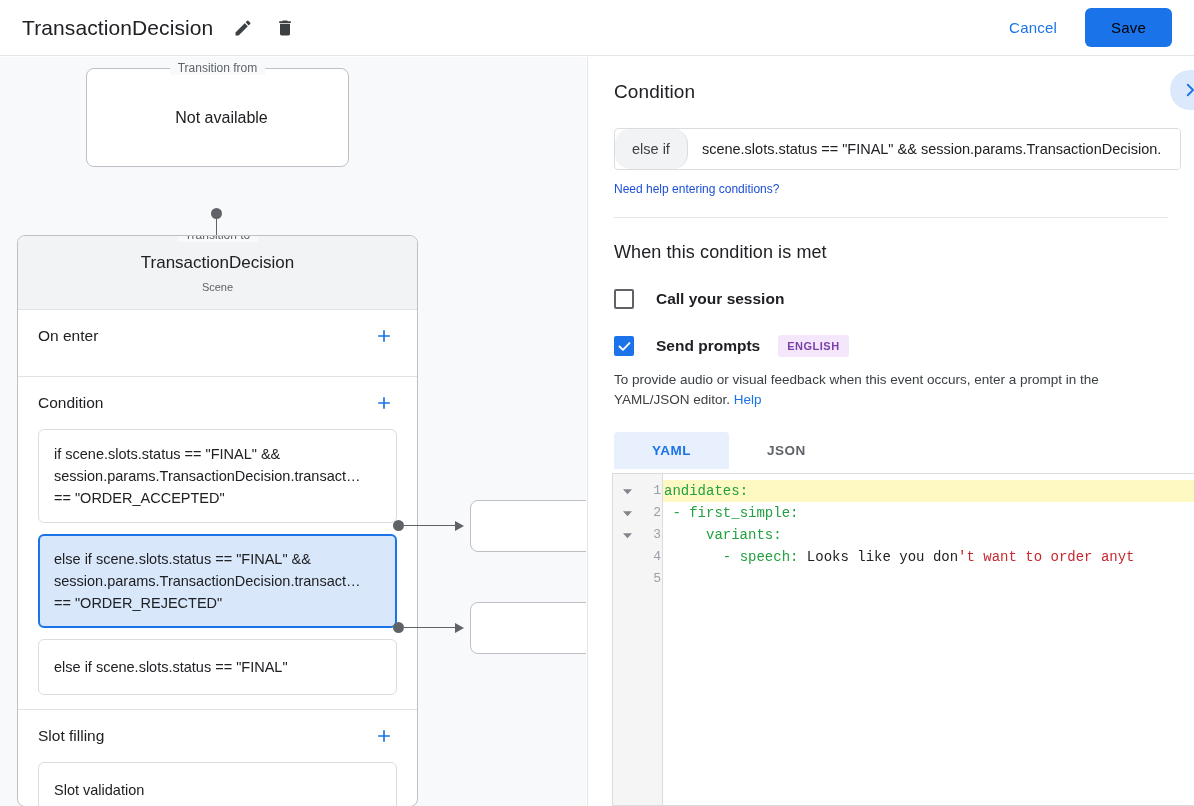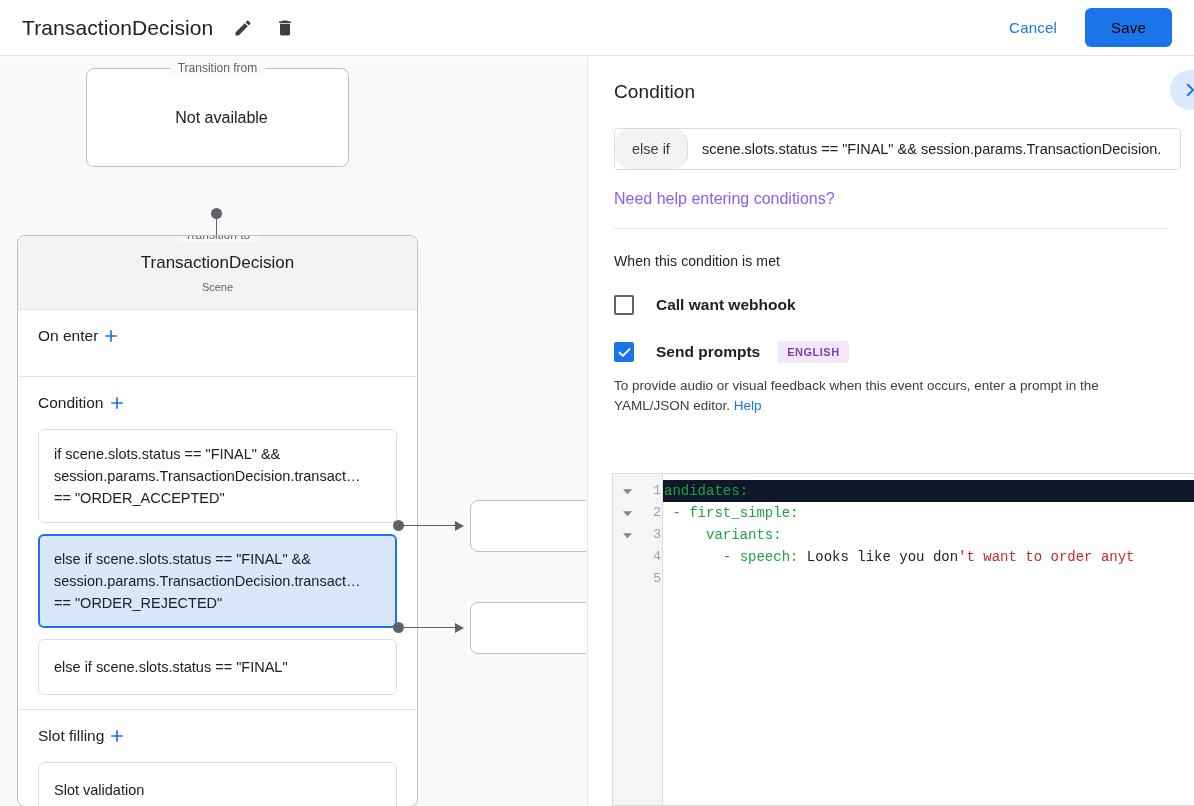--- a/index.html
+++ b/index.html
@@ -116,21 +116,21 @@
   }
   .scene-title { font-size: 17px; color: #202124; }
   .scene-sub { font-size: 11px; color: #5f6368; margin-top: 8px; }
 
   .section {
     border-bottom: 1px solid #e0e2e5;
     padding: 0 20px 14px;
   }
   .section:last-child { border-bottom: none; }
   .section-head {
-    display: flex; align-items: center; justify-content: flex-start;
+    display: flex; align-items: center; justify-content: space-between;
     height: 52px;
   }
   .section-label { font-size: 15.5px; color: #202124; }
   .plus-btn {
     width: 26px; height: 26px;
     display: flex; align-items: center; justify-content: center;
     cursor: pointer; color: #1a73e8;
   }
   .plus-btn svg { display: block; }
 
@@ -216,32 +216,32 @@
     flex: 1;
     border: none; outline: none;
     padding: 0 14px;
     font-size: 14.5px;
     color: #202124;
     font-family: inherit;
     background: #fff;
   }
   .help-link {
     display: inline-block;
-    margin-top: 20px;
-    font-size: 16px; color: #8b5cf6;
+    margin-top: 12px;
+    font-size: 12px; color: #1d4ed8;
     text-decoration: none; cursor: pointer;
   }
 
   .panel-divider {
     margin-top: 20px;
     border-top: 1px solid #e3e5e8;
   }
 
   .panel-body { padding: 24px 26px 0; }
-  .section-title { font-size: 14px; color: #202124; letter-spacing: .1px; }
+  .section-title { font-size: 18px; color: #202124; letter-spacing: .1px; }
 
   .check-row { display: flex; align-items: center; margin-top: 26px; }
   .cb {
     width: 20px; height: 20px;
     border: 2px solid #5f6368;
     border-radius: 2px;
     background: #fff;
     flex: none; cursor: pointer;
   }
   .cb.checked {
@@ -314,21 +314,21 @@
     overflow: hidden; position: relative;
   }
   .code-line {
     height: 22px; line-height: 22px;
     font-family: "Liberation Mono", monospace;
     font-size: 14px;
     white-space: pre;
     color: #202124;
     padding-left: 1px;
   }
-  .code-line.active { background: #0f172a; }
+  .code-line.active { background: #fef9c3; }
   .tok-key { color: #21a13f; }
   .tok-punc { color: #21a13f; }
   .tok-str { color: #c5282f; }
   .tok-dash { color: #21a13f; }
 </style>
 </head>
 <body>
 
 <div class="topbar">
   <div class="topbar-title">TransactionDecision</div>
@@ -437,37 +437,41 @@
 
     <a class="help-link">Need help entering conditions?</a>
     <div class="panel-divider"></div>
   </div>
 
   <div class="panel-body">
     <div class="section-title">When this condition is met</div>
 
     <div class="check-row">
       <div class="cb" id="cb-webhook"></div>
-      <div class="check-label">Call want webhook</div>
+      <div class="check-label">Call your session</div>
     </div>
 
     <div class="check-row">
       <div class="cb checked" id="cb-prompts">
         <svg width="15" height="15" viewBox="0 0 24 24" fill="none" stroke="#ffffff" stroke-width="3" stroke-linecap="round" stroke-linejoin="round">
           <polyline points="4 12 9.5 17.5 20 6.5"></polyline>
         </svg>
       </div>
       <div class="check-label">Send prompts</div>
       <div class="lang-badge">ENGLISH</div>
     </div>
 
     <div class="hint">
       <span>To provide audio or visual feedback when this event occurs, enter a prompt in the YAML/JSON editor. </span><a>Help</a>
     </div>
 
+    <div class="tabs">
+      <div class="tab active">YAML</div>
+      <div class="tab">JSON</div>
+    </div>
   </div>
 </div>
 
 <div class="editor">
   <div class="fold-col" id="fold-col">
       <div class="fold-cell">
         <svg width="9" height="9" viewBox="0 0 10 10" fill="#80868b">
           <polygon points="0,2.5 10,2.5 5,8"></polygon>
         </svg>
       </div>

